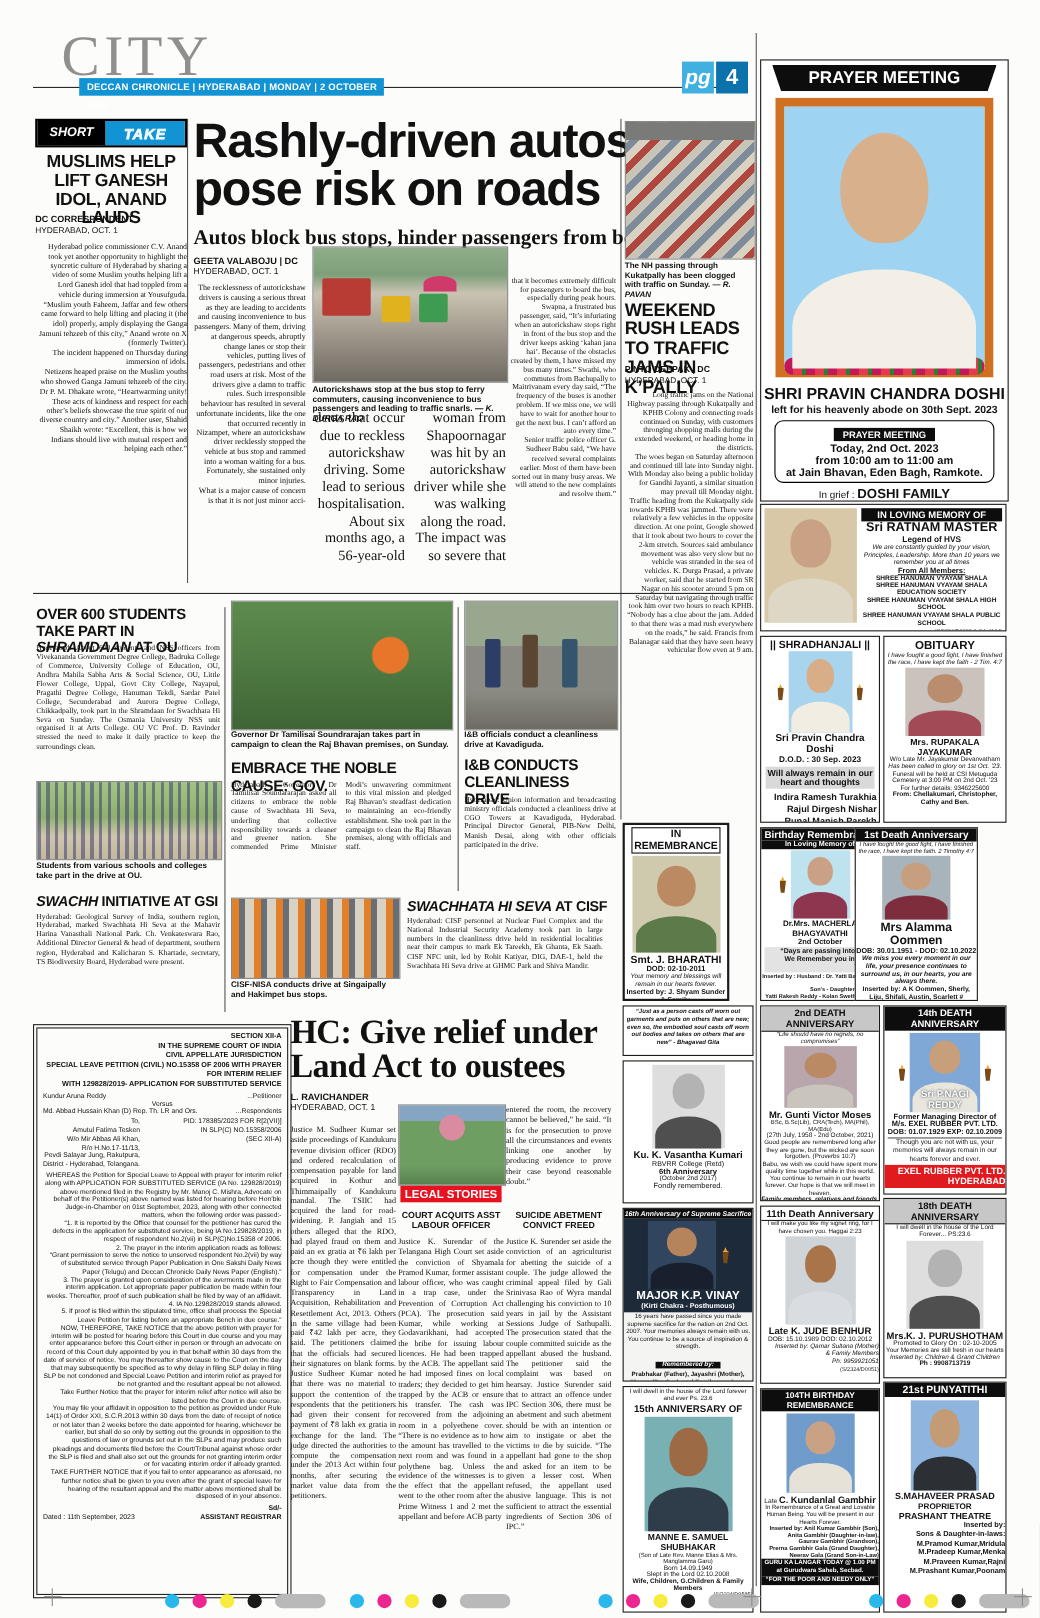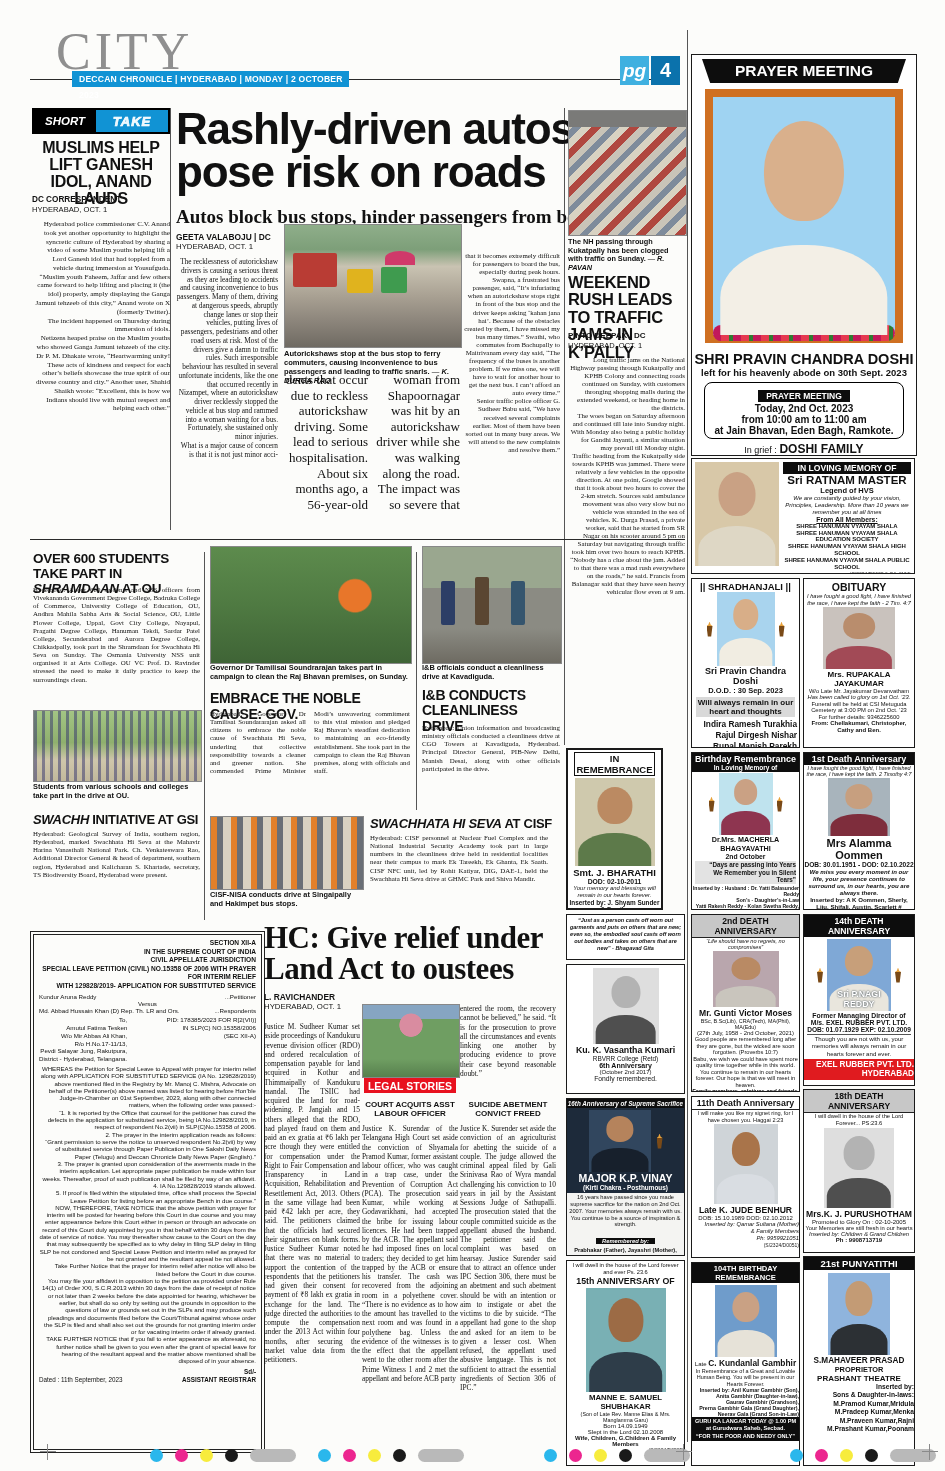--- a/index.html
+++ b/index.html
@@ -303,21 +303,21 @@
     <div class="b" style="font-size:6.8px;">2nd October</div>
     <div class="b pre" style="font-size:6.3px;line-height:1.2;background:#e3e3e3;margin:1px 3px;">“Days are passing into Years
 We Remember you in Silent Tears”</div>
     <div class="b pre" style="font-size:5.1px;line-height:1.2;">Inserted by : Husband : Dr. Yatti Balasunder Reddy
 Son’s - Daughter’s-in-Law
 Yatti Rakesh Reddy - Kolan Swetha Reddy,
 Yatti Sarath Reddy - Gopu Sushma Reddy
 Grand Children : Yarshitha, Mauvik, Dedeepya, Hrishik</div>
   </div>
 
-  <div class="mbox" style="left:803px;top:752px;width:112px;height:158px;box-sizing:border-box;">
+  <div class="mbox" style="left:777px;top:752px;width:112px;height:158px;box-sizing:border-box;">
     <div class="hdrblk" style="font-size:9px;padding:1px 0;">1st Death Anniversary</div>
     <div class="i" style="font-size:5.4px;line-height:1.15;">I have fought the good fight, I have finished the race, I have kept the faith. 2 Timothy 4:7</div>
     <div class="portrait" style="width:62px;height:58px;margin:1px auto;--pbg:#a8b4bc;--pskin:#c79f7f;--pshirt:#7e2d3c;"></div>
     <div class="b" style="font-size:11px;">Mrs Alamma Oommen</div>
     <div class="b" style="font-size:6.6px;">DOB: 30.01.1951 - DOD: 02.10.2022</div>
     <div class="b i" style="font-size:6.1px;line-height:1.15;">We miss you every moment in our life, your presence continues to surround us, in our hearts, you are always there.</div>
     <div class="b" style="font-size:6.1px;line-height:1.15;">Inserted by: A K Oommen, Sherly, Liju, Shifali, Austin, Scarlett # 9160122175</div>
   </div>
 
   <div class="mbox" style="left:691px;top:914px;width:109px;height:178px;box-sizing:border-box;">

